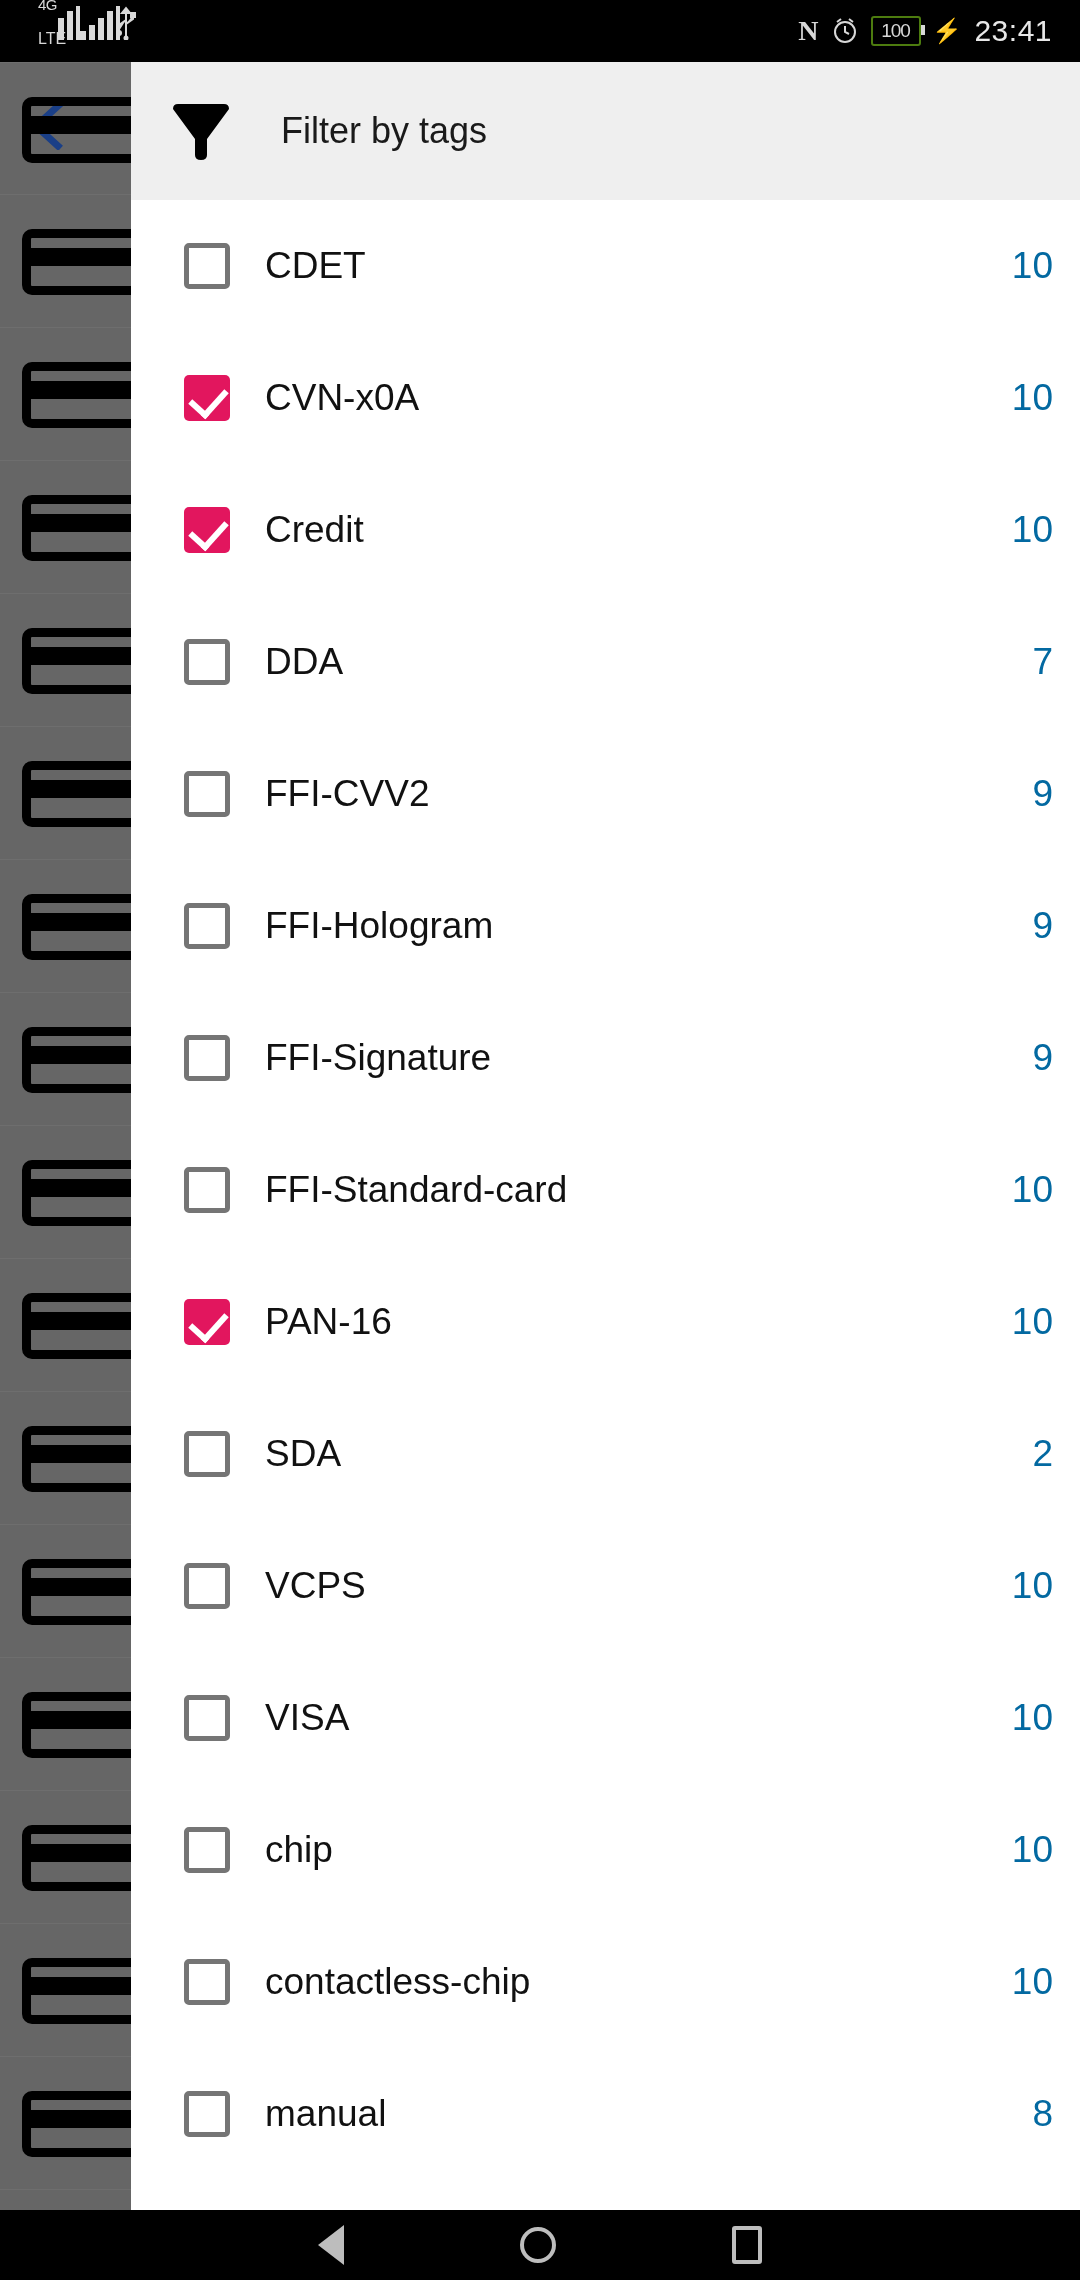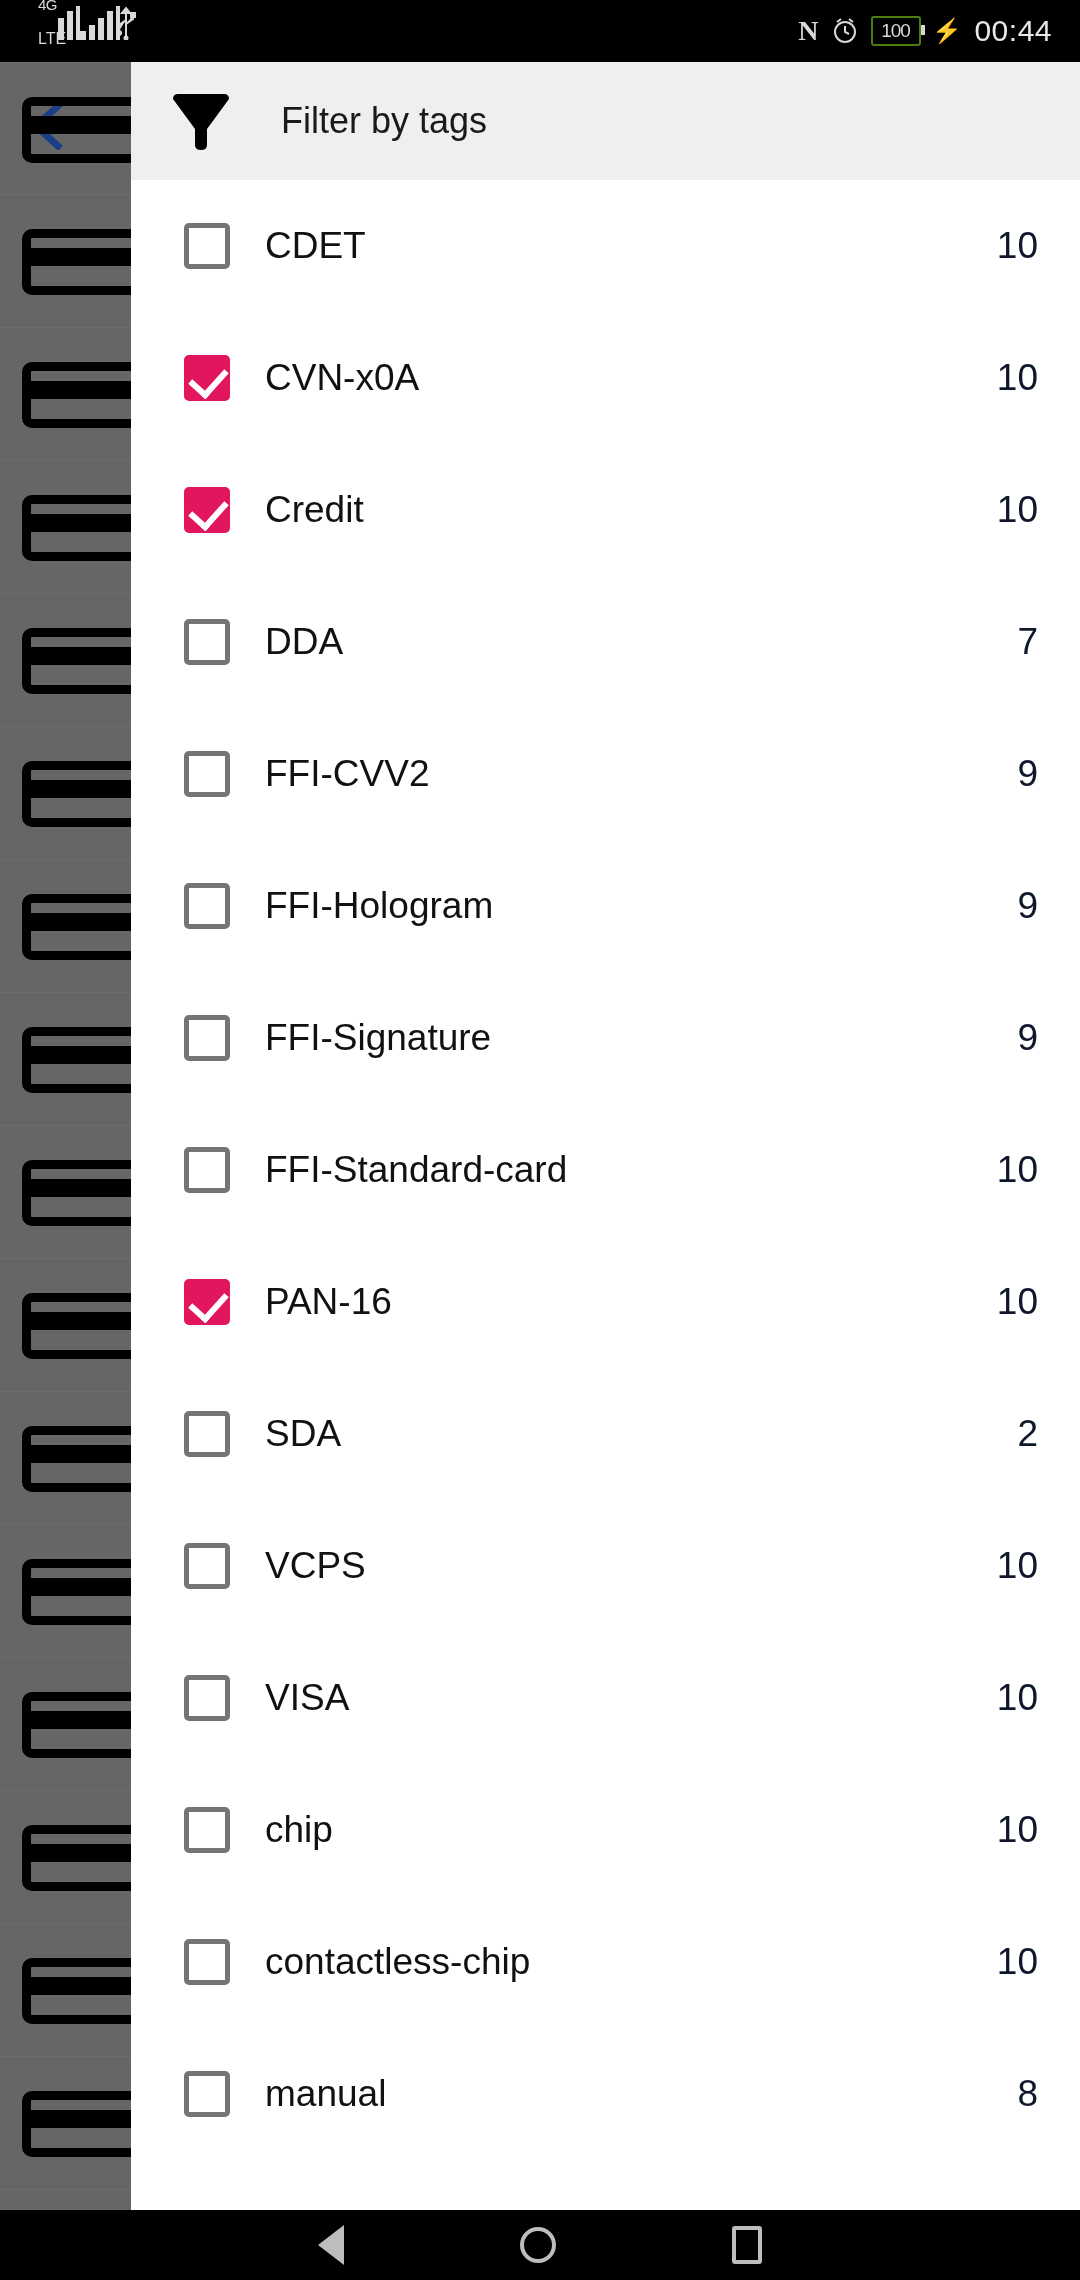--- a/index.html
+++ b/index.html
@@ -53,21 +53,21 @@
   .card-ico:before{
     content:""; position:absolute; left:0; top:10px; width:150px; height:18px; background:#000;
   }
 
   
   #panel{
     position:absolute; left:131px; top:62px; width:949px; height:2148px;
     background:#ffffff; overflow:hidden;
   }
   #filter-header{
-    position:relative; width:949px; height:118px; background:#efefef;
+    position:relative; width:949px; height:138px; background:#efefef;
     display:flex; align-items:center;
   }
   .funnel{ margin-left:32px; width:76px; display:flex; justify-content:center; }
   .hdr-title{ margin-left:42px; font-size:36px; color:#1a1a1a; }
 
   
   #tag-list{ width:949px; }
   .tag-row{
     position:relative; width:949px; height:132px;
     display:flex; align-items:center; background:#fff;padding-left:20px;
@@ -78,21 +78,21 @@
   }
   .cbox.off{ border:5px solid #757575; background:#fff; }
   .cbox.on{ background:#e2165e; }
   .cbox.on:after{
     content:""; position:absolute; left:13px; top:6px;
     width:17px; height:29px; border:6px solid #fff;
     border-top:0; border-left:0; transform:rotate(42deg);
   }
   .tag-label{ margin-left:35px; font-size:37px; color:#111; white-space:nowrap; }
   .tag-count{
-    position:absolute; right:42px; font-size:37px; color:#0f172a;text-align:right;
+    position:absolute; right:27px; font-size:37px; color:#0369a1;text-align:right;
   }
 
   
   #nav-bar{
     position:absolute; left:0; top:2210px; width:1080px; height:70px; background:#000;
     display:flex; align-items:center; justify-content:center; gap:176px;
   }
   .nv-back{
     width:0; height:0; border-top:20px solid transparent; border-bottom:20px solid transparent;
     border-right:26px solid #bdbdbd;
@@ -130,21 +130,21 @@
   </div>
   <div class="sb-right">
     <span class="nfc">N</span>
     <svg class="alarm" viewBox="0 0 28 28">
       <circle cx="14" cy="15" r="10" stroke="#d8d8d8" stroke-width="2" fill="none"></circle>
       <path d="M14 9 L14 15 L18 17" stroke="#d8d8d8" stroke-width="2" fill="none"></path>
       <path d="M6 5 L10 2 M22 5 L18 2" stroke="#d8d8d8" stroke-width="2"></path>
     </svg>
     <span class="batt">100</span>
     <span class="bolt">⚡</span>
-    <span class="clock">00:44</span>
+    <span class="clock">23:41</span>
   </div>
 </div>
 
 <div id="scrim">
   <div class="scrim-back">
     <svg class="back-arrow" width="74" height="48" viewBox="0 0 74 48">
       <path d="M70 24 L8 24 M8 24 L30 4 M8 24 L30 44" stroke="#1a3f87" stroke-width="7" fill="none" stroke-linecap="square"></path>
     </svg>
   </div>
   <div id="scrim-rows">

